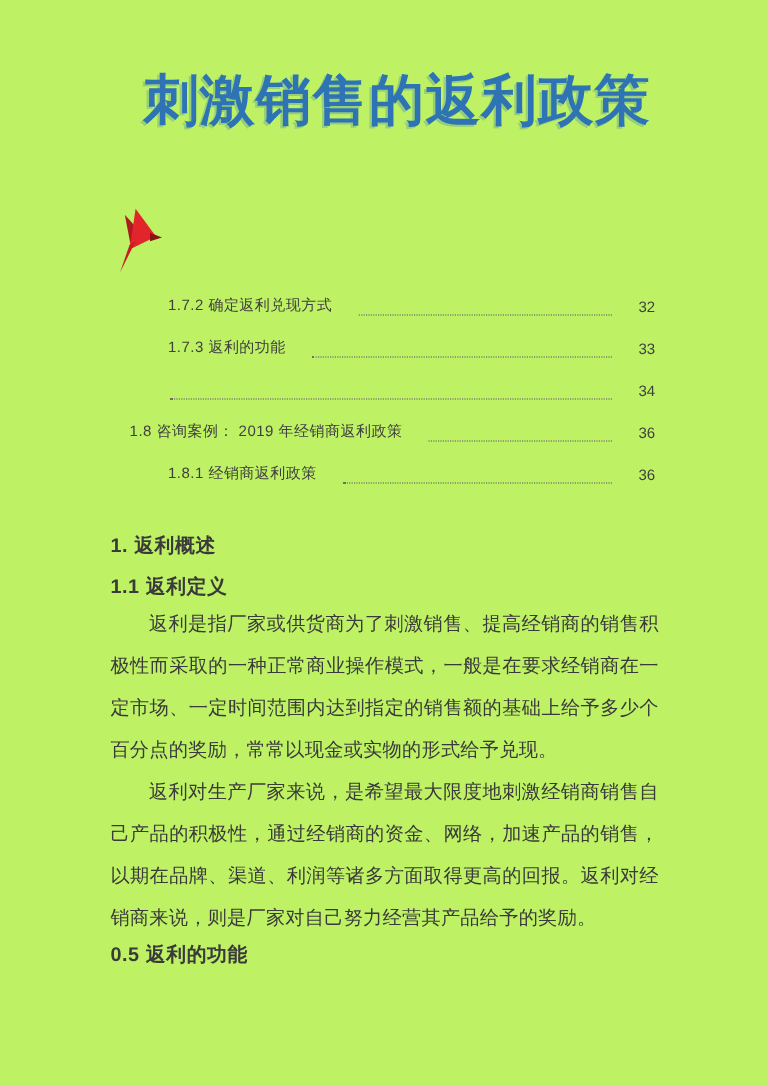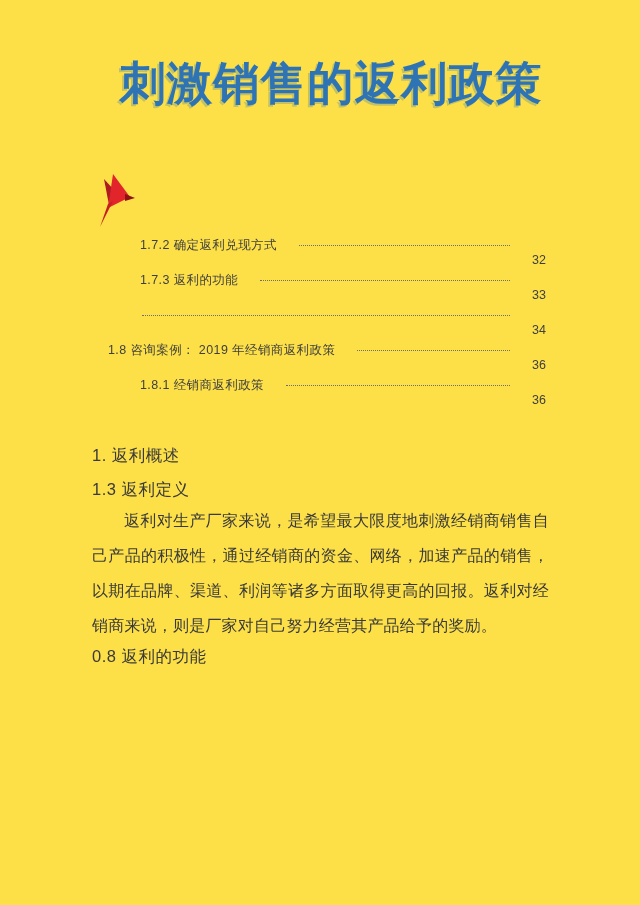--- a/index.html
+++ b/index.html
@@ -4,21 +4,21 @@
 <style>
   * { margin: 0; padding: 0; box-sizing: border-box; }
   html, body { background: #e9e9e9; }
   body { font-family: "Liberation Sans", sans-serif; }
 
   .page {
     position: relative;
     width: 640px;
     height: 905px;
     margin: 0 auto;
-    background: #fde047;
+    background: #bef264;
     overflow: hidden;
     color: #3d3d3d;
   }
 
   
   .doc-title {
     position: absolute;
     top: 56px;
     left: 0;
     width: 100%;
@@ -47,21 +47,21 @@
   .toc {
     position: absolute;
     top: 228px;
     left: 108px;
     right: 94px;
     font-size: 12.5px;
     color: #3f3f3f;
   }
   .toc-row {
     display: flex;
-    align-items: center;
+    align-items: flex-end;
     height: 35px;
     cursor: pointer;
     gap: 20px;
   }
   .toc-row.lvl2 { padding-left: 32px; }
   .toc-label { white-space: nowrap; letter-spacing: 0.4px; }
   .leader {
     flex: 1 1 auto;
     min-width: 12px;
     border-bottom: 1.6px dotted #6e6e6e;
@@ -72,21 +72,21 @@
   
   .doc-body {
     position: absolute;
     top: 445px;
     left: 92px;
     width: 457px;
   }
   .doc-body h2,
   .doc-body h3 {
     font-size: 16.5px;
-    font-weight: 400;
+    font-weight: 700;
     line-height: 20px;
     color: #3a3a3a;
     letter-spacing: 0.5px;
   }
   .h-sub1 { margin-top: 14px; }
   .doc-body p {
     margin-top: 4px;
     font-size: 16px;
     line-height: 35px;
     letter-spacing: 0.2px;
@@ -143,18 +143,19 @@
       <span class="toc-label">1.8.1 经销商返利政策</span>
       <span class="leader"></span>
       <span class="toc-page">36</span>
     </div>
 
 
   </nav>
 
   <main class="doc-body">
     <h2 class="h-main">1.  返利概述</h2>
-    <h3 class="h-sub1">1.3  返利定义</h3>
+    <h3 class="h-sub1">1.1  返利定义</h3>
+    <p>返利是指厂家或供货商为了刺激销售、提高经销商的销售积极性而采取的一种正常商业操作模式，一般是在要求经销商在一定市场、一定时间范围内达到指定的销售额的基础上给予多少个百分点的奖励，常常以现金或实物的形式给予兑现。</p>
     <p>返利对生产厂家来说，是希望最大限度地刺激经销商销售自己产品的积极性，通过经销商的资金、网络，加速产品的销售，以期在品牌、渠道、利润等诸多方面取得更高的回报。返利对经销商来说，则是厂家对自己努力经营其产品给予的奖励。</p>
-    <h3 class="h-sub2">0.8  返利的功能</h3>
+    <h3 class="h-sub2">0.5  返利的功能</h3>
   </main>
 
 </div>
 
 </body></html>

